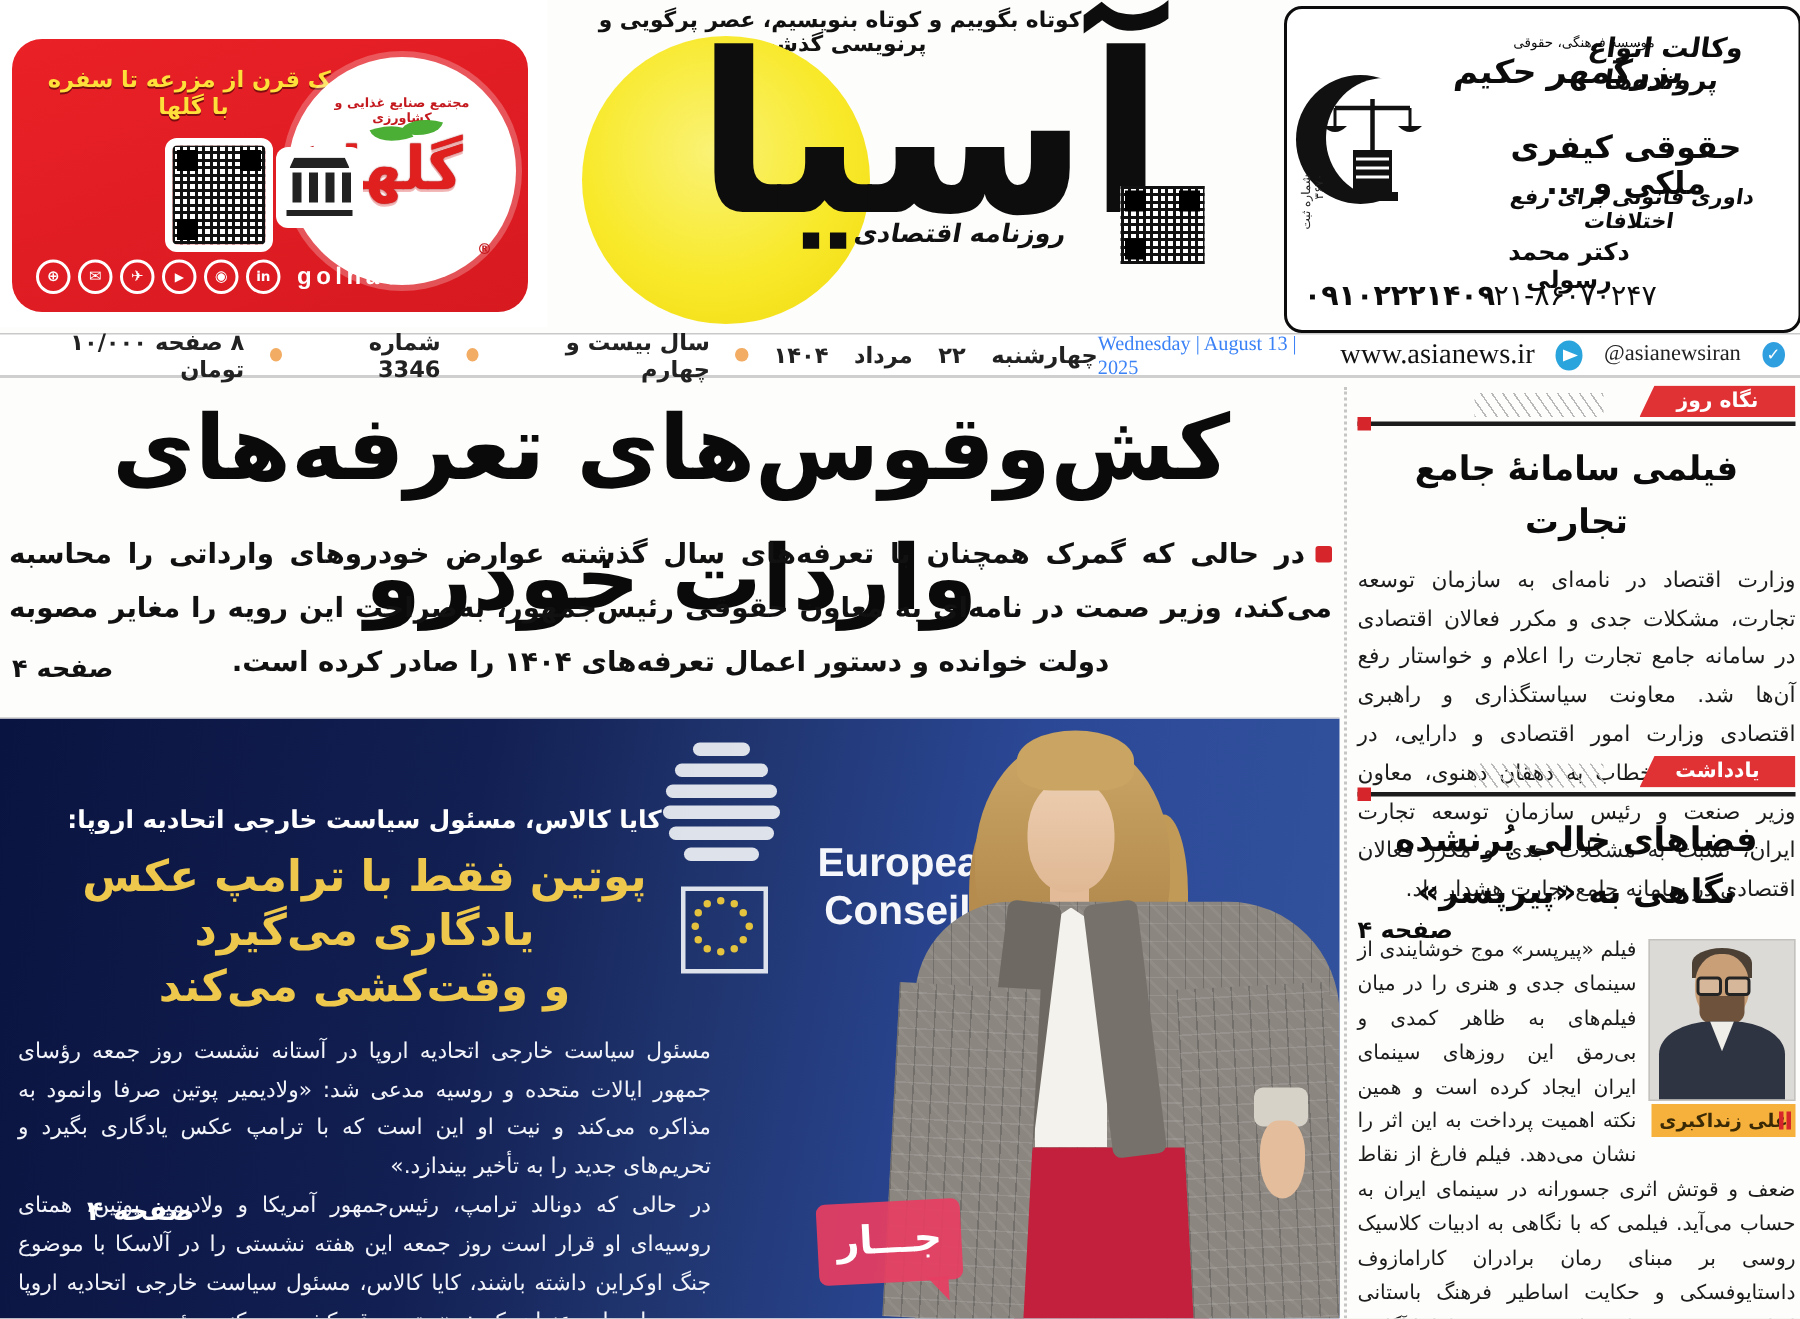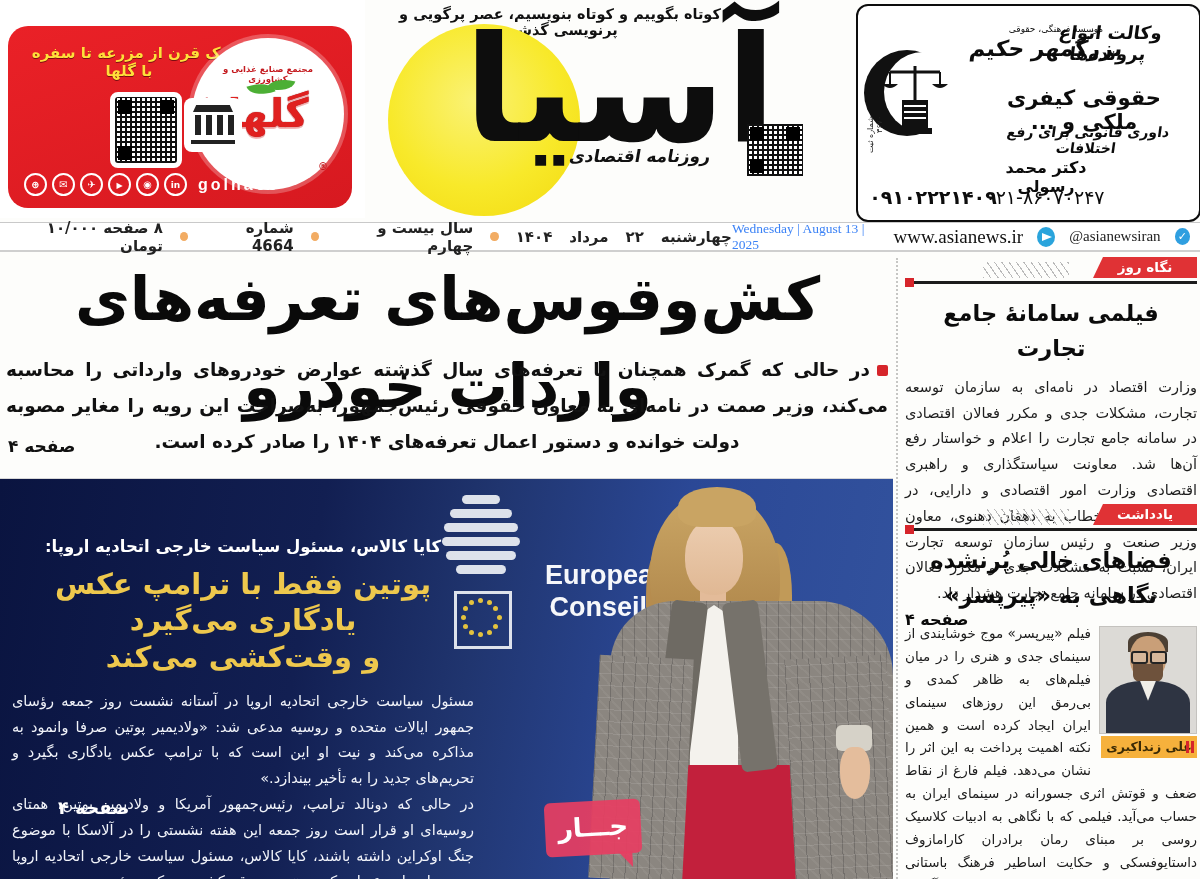--- a/index.html
+++ b/index.html
@@ -237,21 +237,21 @@
       <span class="vf-badge">✓</span>
     </div>
     <div class="ib-right fa">
       <span>چهارشنبه</span>
       <span>۲۲</span>
       <span>مرداد</span>
       <span>۱۴۰۴</span>
       <span class="ib-dot"></span>
       <span>سال بیست و چهارم</span>
       <span class="ib-dot"></span>
-      <span>شماره 4664</span>
+      <span>شماره 3346</span>
       <span class="ib-dot"></span>
       <span>۸ صفحه ۱۰/۰۰۰ تومان</span>
     </div>
   </div>
 
   <h1 class="abs headline" style="margin:0;">کش‌وقوس‌های تعرفه‌های واردات خودرو</h1>
   <div class="abs lead">
     <span class="bullet"></span><span>در حالی که گمرک همچنان با تعرفه‌های سال گذشته عوارض خودروهای وارداتی را محاسبه می‌کند، وزیر صمت در نامه‌ای به معاون حقوقی رئیس‌جمهور، به‌صراحت این رویه را مغایر مصوبه دولت خوانده و دستور اعمال تعرفه‌های ۱۴۰۴ را صادر کرده است.</span>
   </div>
   <div class="abs lead-pageref">صفحه ۴</div>

